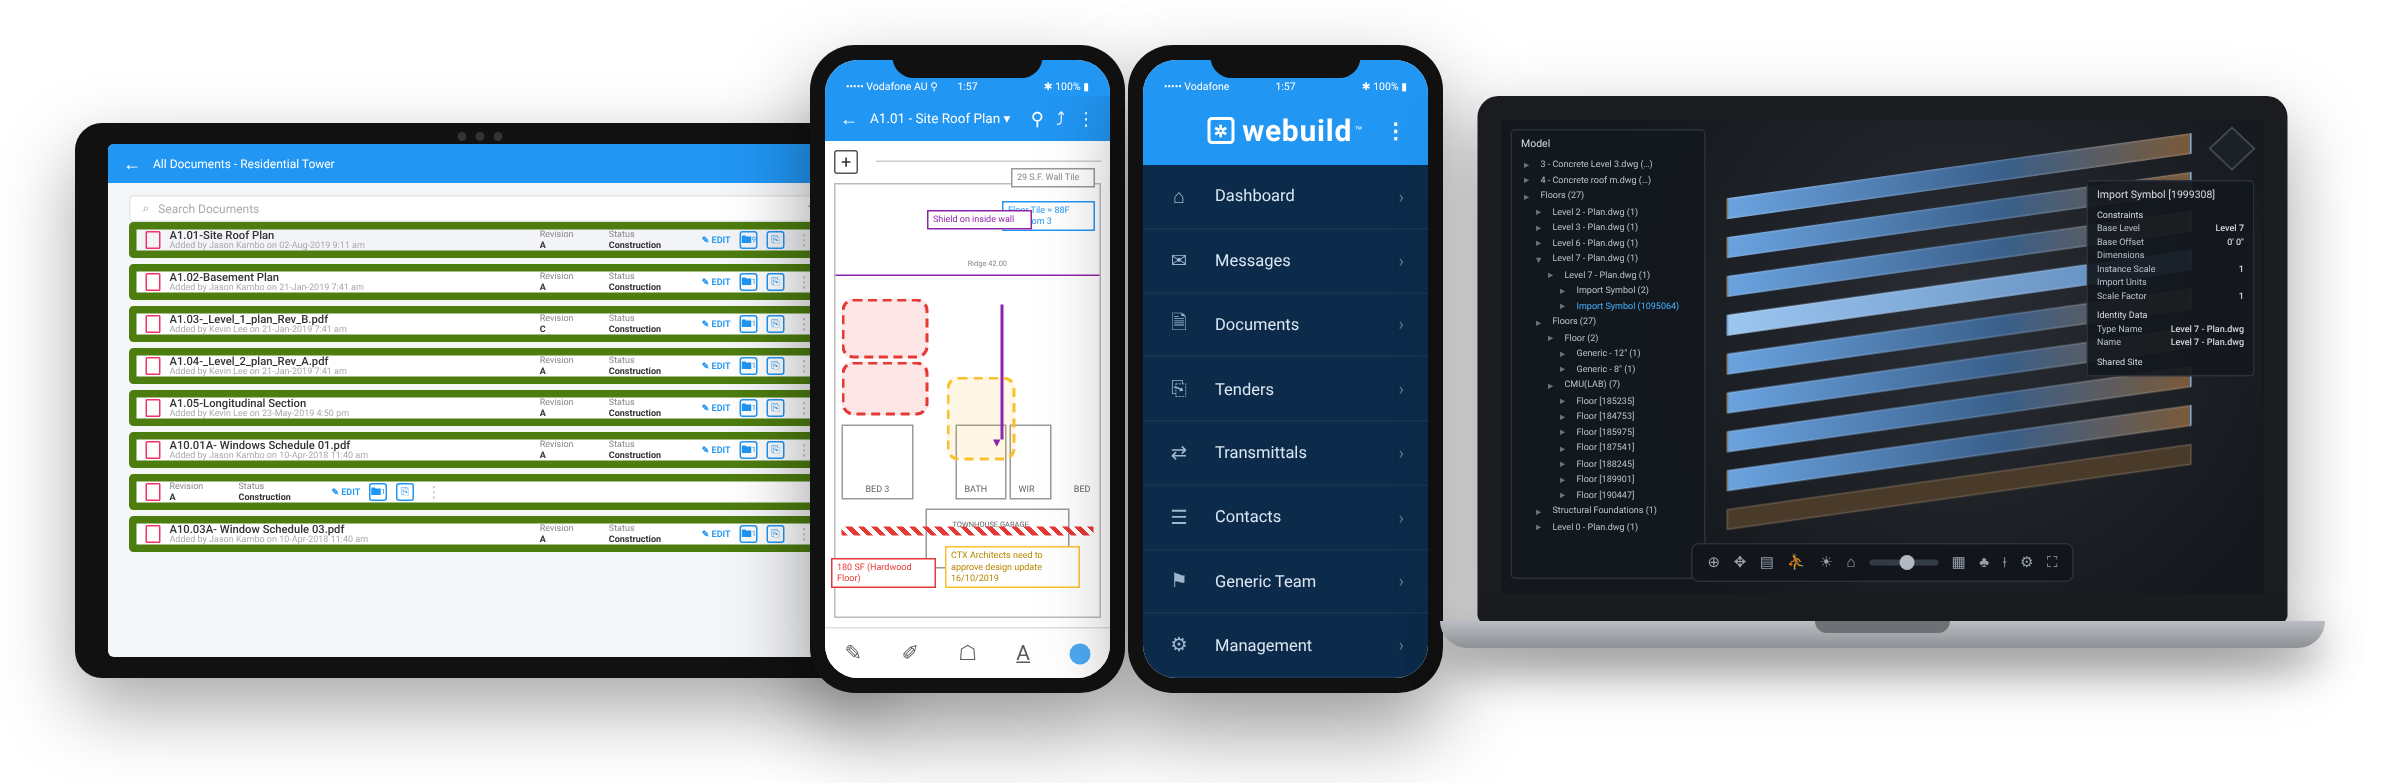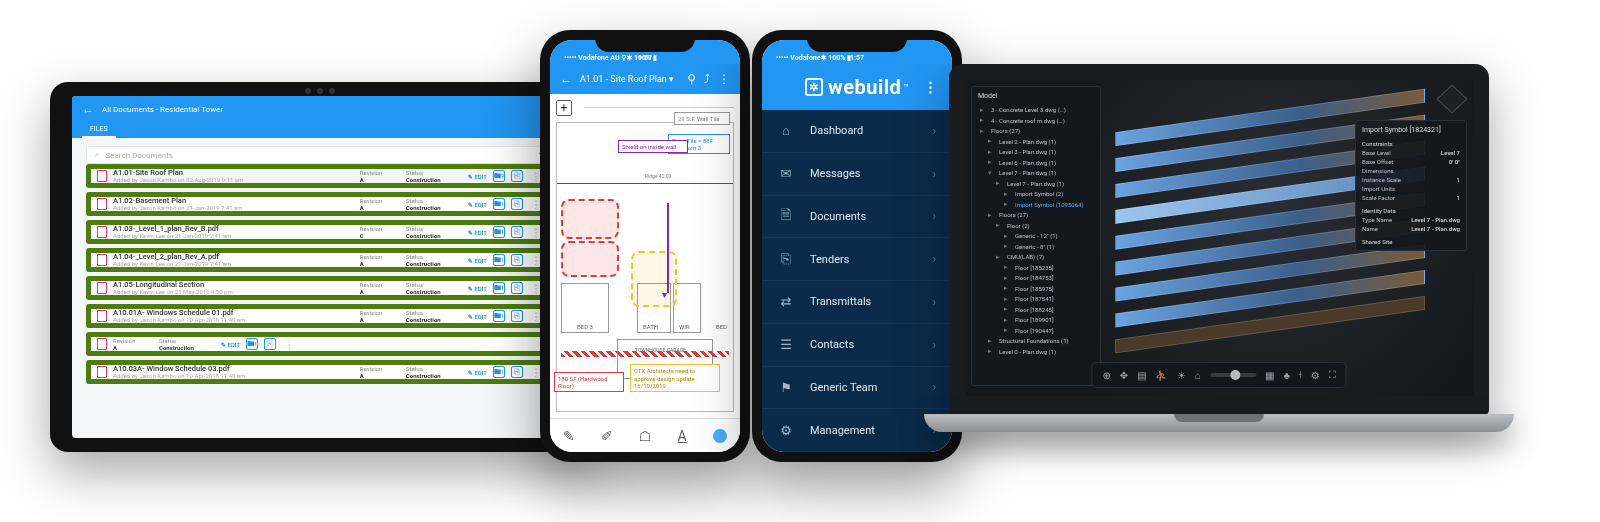--- a/index.html
+++ b/index.html
@@ -27,21 +27,21 @@
   .doc-rev{width:40px;font-size:6px;color:#888;display:flex;flex-direction:column;}
   .doc-status{width:56px;font-size:6px;color:#888;display:flex;flex-direction:column;}
   .doc-edit{color:#2196f3;font-size:6px;font-weight:600;display:flex;align-items:center;gap:2px;}
   .doc-act{width:12px;height:12px;border:1px solid #2196f3;border-radius:2px;display:flex;align-items:center;justify-content:center;color:#2196f3;font-size:7px;}
   .more-v{color:#bbb;font-size:10px;padding:0 2px;}
 
   
   .phone{position:absolute;width:210px;height:432px;background:#111;border-radius:30px;box-shadow:0 25px 55px rgba(0,0,0,.4);padding:10px;}
   .phone .notch{position:absolute;top:0;left:50%;transform:translateX(-50%);width:100px;height:22px;background:#111;border-radius:0 0 14px 14px;z-index:5;}
   .phone-screen{width:100%;height:100%;border-radius:22px;overflow:hidden;background:#fff;display:flex;flex-direction:column;position:relative;}
-  .status-bar{height:24px;background:transparent;display:flex;align-items:flex-end;padding:0 14px 2px;font-size:7px;color:#fff;position:relative;z-index:2;font-weight:bold;}
+  .status-bar{height:24px;background:transparent;display:flex;justify-content:space-between;align-items:flex-end;padding:0 14px 2px;font-size:7px;color:#fff;position:relative;z-index:2;}
   .status-bar.blue{background:#2196f3;}
   .status-bar .mid{position:absolute;left:50%;transform:translateX(-50%);}
 
   
   .phone1{left:540px;top:30px;}
   .p1-head{background:#2196f3;color:#fff;height:30px;display:flex;align-items:center;padding:0 10px;gap:8px;font-size:9px;}
   .p1-head .ico{font-size:12px;}
   .p1-canvas{flex:1;background:#fff;position:relative;font-size:6px;color:#666;overflow:hidden;}
   .plus-btn{position:absolute;left:6px;top:6px;width:16px;height:16px;border:1px solid #555;border-radius:2px;display:flex;align-items:center;justify-content:center;font-size:12px;color:#333;}
   .ruler-h{position:absolute;top:4px;left:34px;right:6px;height:10px;border-bottom:1px solid #ccc;}
@@ -66,21 +66,21 @@
   .p2-brand{background:#2196f3;color:#fff;height:46px;display:flex;align-items:center;justify-content:center;font-size:20px;font-weight:700;letter-spacing:.5px;}
   .p2-brand .cog{width:18px;height:18px;border:2px solid #fff;border-radius:3px;margin-right:5px;display:inline-flex;align-items:center;justify-content:center;font-size:11px;}
   .p2-brand sup{font-size:8px;margin-left:2px;font-weight:400;}
   .p2-list{flex:1;background:#0c2b4a;color:#dbe7f3;display:flex;flex-direction:column;}
   .p2-item{flex:1;display:flex;align-items:center;padding:0 16px;gap:16px;border-bottom:1px solid rgba(255,255,255,.05);font-size:11px;}
   .p2-item .ic{width:16px;height:16px;display:flex;align-items:center;justify-content:center;color:#9fb7cd;font-size:13px;}
   .p2-item .label{flex:1;}
   .p2-item .chev{color:#5a7a96;font-size:12px;}
 
   
-  .laptop{position:absolute;left:924px;top:64px;width:590px;}
+  .laptop{position:absolute;left:960px;top:64px;width:590px;}
   .laptop-screen{width:540px;height:352px;margin:0 auto;background:#0f1114;border:16px solid #1a1c1f;border-bottom-width:20px;border-radius:14px 14px 6px 6px;box-shadow:0 20px 50px rgba(0,0,0,.35);position:relative;overflow:hidden;}
   .laptop-base{width:590px;height:18px;background:linear-gradient(#babdc1,#8d9094);border-radius:0 0 18px 18px;margin-top:-2px;box-shadow:0 12px 28px rgba(0,0,0,.35);position:relative;}
   .laptop-base::before{content:"";position:absolute;left:50%;top:0;transform:translateX(-50%);width:90px;height:8px;background:#6d7074;border-radius:0 0 8px 8px;}
   .bim-bg{position:absolute;inset:0;background:
      radial-gradient(circle at 60% 40%, #2a2e34 0%, #14171b 70%);}
   .bim-building{position:absolute;left:150px;top:30px;width:310px;height:240px;transform:skewY(-8deg) rotateX(5deg);}
   .bim-slab{position:absolute;left:0;width:100%;height:14px;background:linear-gradient(90deg,#6aa3e0 0%,#3a5f8a 60%,#7a5a3a 100%);border:1px solid rgba(255,255,255,.15);}
   .panel{position:absolute;background:rgba(20,24,30,.92);color:#b9c2cc;font-size:6px;border:1px solid #2a313a;border-radius:3px;padding:4px 6px;line-height:1.5;}
   .panel.left{left:6px;top:6px;width:130px;height:300px;overflow:hidden;}
   .panel.left .hdr{color:#d6dde5;font-size:7px;margin-bottom:3px;}
@@ -110,23 +110,20 @@
     <div class="tablet-cam">
         <span></span>
         <span></span>
         <span></span>
       </div>
     <div class="tablet-screen">
       <div class="tablet-header">
         <span class="back">←</span>
         <span>All Documents - Residential Tower</span>
       </div>
-      <div class="tablet-tabs">
-        <span>FILES</span>
-      </div>
       <div class="tablet-body">
         <div class="tab-search">
           <span>⌕</span>
           <span>Search Documents</span>
           <span style="margin-left:auto;color:#2196f3;">⇅</span>
         </div>
         <div id="doc-list">
             <div class="doc-row selected">
               <span class="doc-ico"></span>
               <span class="doc-meta">
@@ -504,21 +501,21 @@
               <span>Structural Foundations (1)</span>
             </div>
             <div class="row ind1">
               <span class="tw">▸</span>
               <span>Level 0 - Plan.dwg (1)</span>
             </div>
           </div>
       </div>
 
       <div class="panel right">
-        <div class="hdr">Import Symbol [1824321]</div>
+        <div class="hdr">Import Symbol [1999308]</div>
         <div class="sec" style="margin-top:2px;">Constraints</div>
         <div id="props">
             <div class="kv">
               <span>Base Level</span>
               <b>Level 7</b>
             </div>
             <div class="kv">
               <span>Base Offset</span>
               <b>0' 0"</b>
             </div>

